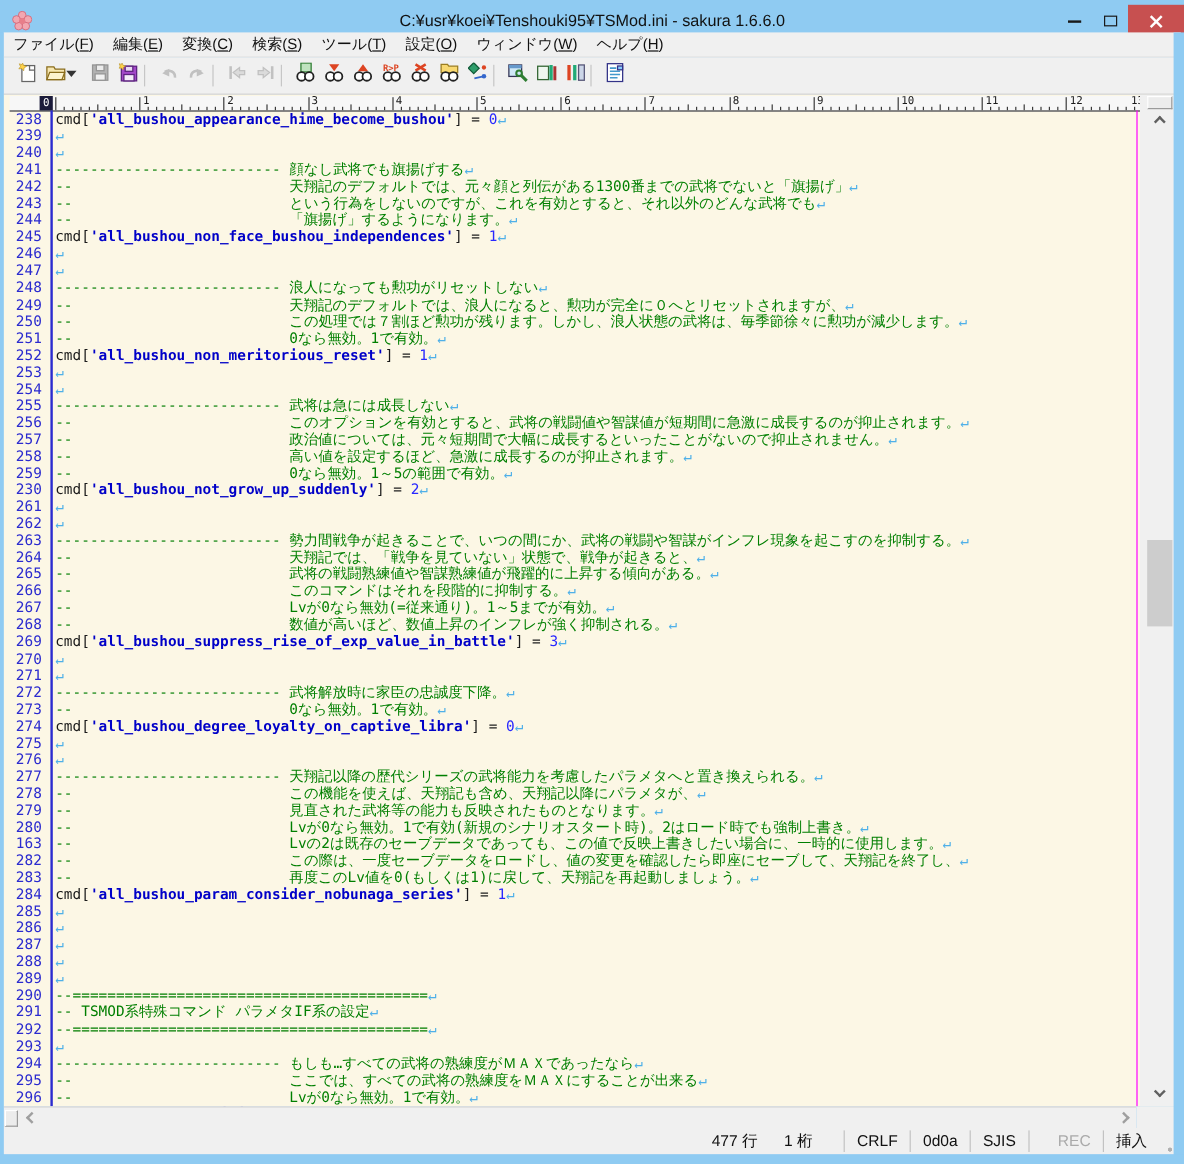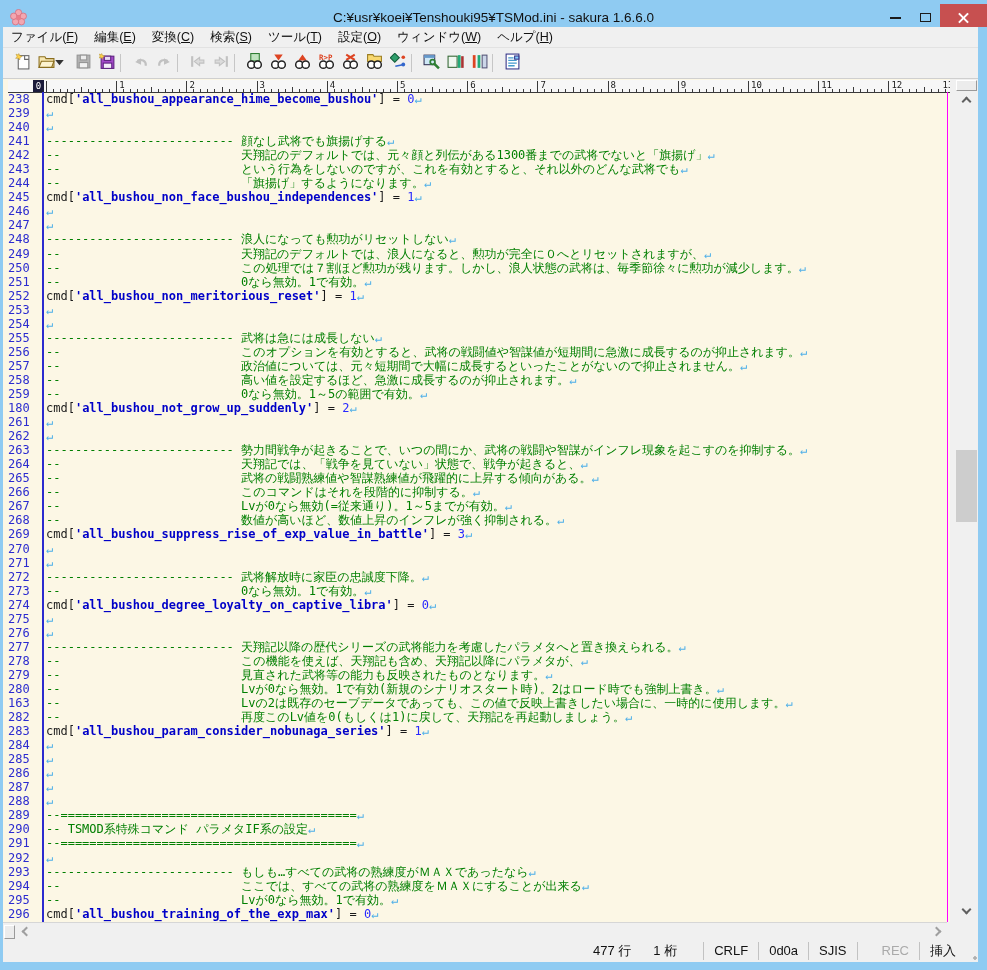--- a/index.html
+++ b/index.html
@@ -50,21 +50,21 @@
 
   .ruler{position:absolute;left:5px;top:1px;width:942px;height:13px;background:var(--ruler_bg);
     border-bottom:1px solid #3a3a3a;overflow:hidden;}
   .ruler i{position:absolute;bottom:0;width:1px;background:#3a3a3a;}
   .ruler i.t1{height:3px;} .ruler i.t5{height:5px;} .ruler i.t10{height:11px;}
   .ruler b{position:absolute;top:0;font:9px "DejaVu Sans Mono",monospace;color:#1a1a1a;font-weight:normal;}
   .ruler-caret{position:absolute;left:25px;top:0;width:11px;height:13px;background:#1b1b3a;
     color:#fff;font:9px "DejaVu Sans Mono",monospace;text-align:center;line-height:13px;}
 
   .gutter{position:absolute;left:5px;top:13px;width:32px;height:830px;overflow:hidden;
-    font:12px/14.06px "DejaVu Sans Mono",monospace;color:var(--line_number);text-align:left;}
+    font:12px/14.06px "DejaVu Sans Mono",monospace;color:var(--line_number);text-align:center;}
   .gutter div{height:14.06px;}
   .gutter-sep{position:absolute;left:39px;top:13px;width:2px;height:830px;background:var(--line_number);}
 
   .textpane{position:absolute;left:43px;top:13px;width:904px;height:830px;overflow:hidden;
     font:12px/14.06px "DejaVu Sans Mono",monospace;color:var(--code);}
   .tline{height:14.06px;white-space:pre;}
   .sg-c{color:var(--code);} .sg-s{color:var(--string);font-weight:bold;}
   .sg-n{color:var(--number);} .sg-m{color:var(--comment);} .sg-r{color:var(--ret_mark);}
   .wrap-line{position:absolute;left:944px;top:13px;width:1px;height:830px;background:var(--wrap_line);}
 
@@ -452,21 +452,21 @@
         <div>250</div>
         <div>251</div>
         <div>252</div>
         <div>253</div>
         <div>254</div>
         <div>255</div>
         <div>256</div>
         <div>257</div>
         <div>258</div>
         <div>259</div>
-        <div>180</div>
+        <div>230</div>
         <div>261</div>
         <div>262</div>
         <div>263</div>
         <div>264</div>
         <div>265</div>
         <div>266</div>
         <div>267</div>
         <div>268</div>
         <div>269</div>
         <div>270</div>
@@ -537,20 +537,21 @@
         <div class="tline"><span class="sg-m">-------------------------- 武将解放時に家臣の忠誠度下降。</span><span class="sg-r">↵</span></div>
         <div class="tline"><span class="sg-m">--                         0なら無効。1で有効。</span><span class="sg-r">↵</span></div>
         <div class="tline"><span class="sg-c">cmd[</span><span class="sg-s">'all_bushou_degree_loyalty_on_captive_libra'</span><span class="sg-c">] = </span><span class="sg-n">0</span><span class="sg-r">↵</span></div>
         <div class="tline"><span class="sg-r">↵</span></div>
         <div class="tline"><span class="sg-r">↵</span></div>
         <div class="tline"><span class="sg-m">-------------------------- 天翔記以降の歴代シリーズの武将能力を考慮したパラメタへと置き換えられる。</span><span class="sg-r">↵</span></div>
         <div class="tline"><span class="sg-m">--                         この機能を使えば、天翔記も含め、天翔記以降にパラメタが、</span><span class="sg-r">↵</span></div>
         <div class="tline"><span class="sg-m">--                         見直された武将等の能力も反映されたものとなります。</span><span class="sg-r">↵</span></div>
         <div class="tline"><span class="sg-m">--                         Lvが0なら無効。1で有効(新規のシナリオスタート時)。2はロード時でも強制上書き。</span><span class="sg-r">↵</span></div>
         <div class="tline"><span class="sg-m">--                         Lvの2は既存のセーブデータであっても、この値で反映上書きしたい場合に、一時的に使用します。</span><span class="sg-r">↵</span></div>
+        <div class="tline"><span class="sg-m">--                         この際は、一度セーブデータをロードし、値の変更を確認したら即座にセーブして、天翔記を終了し、</span><span class="sg-r">↵</span></div>
         <div class="tline"><span class="sg-m">--                         再度このLv値を0(もしくは1)に戻して、天翔記を再起動しましょう。</span><span class="sg-r">↵</span></div>
         <div class="tline"><span class="sg-c">cmd[</span><span class="sg-s">'all_bushou_param_consider_nobunaga_series'</span><span class="sg-c">] = </span><span class="sg-n">1</span><span class="sg-r">↵</span></div>
         <div class="tline"><span class="sg-r">↵</span></div>
         <div class="tline"><span class="sg-r">↵</span></div>
         <div class="tline"><span class="sg-r">↵</span></div>
         <div class="tline"><span class="sg-r">↵</span></div>
         <div class="tline"><span class="sg-r">↵</span></div>
         <div class="tline"><span class="sg-m">--=========================================</span><span class="sg-r">↵</span></div>
         <div class="tline"><span class="sg-m">-- TSMOD系特殊コマンド パラメタIF系の設定</span><span class="sg-r">↵</span></div>
         <div class="tline"><span class="sg-m">--=========================================</span><span class="sg-r">↵</span></div>

